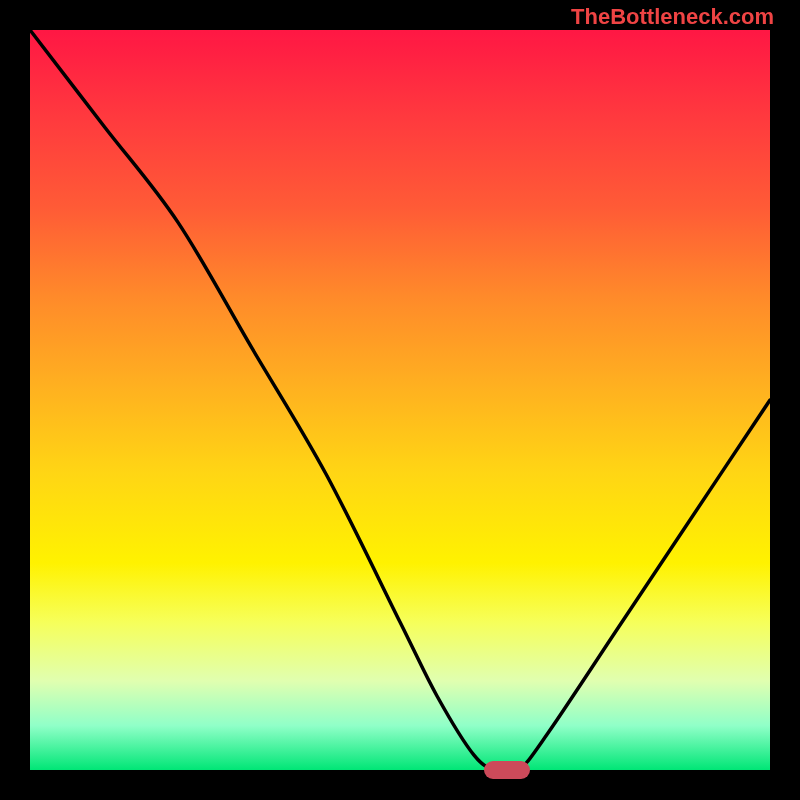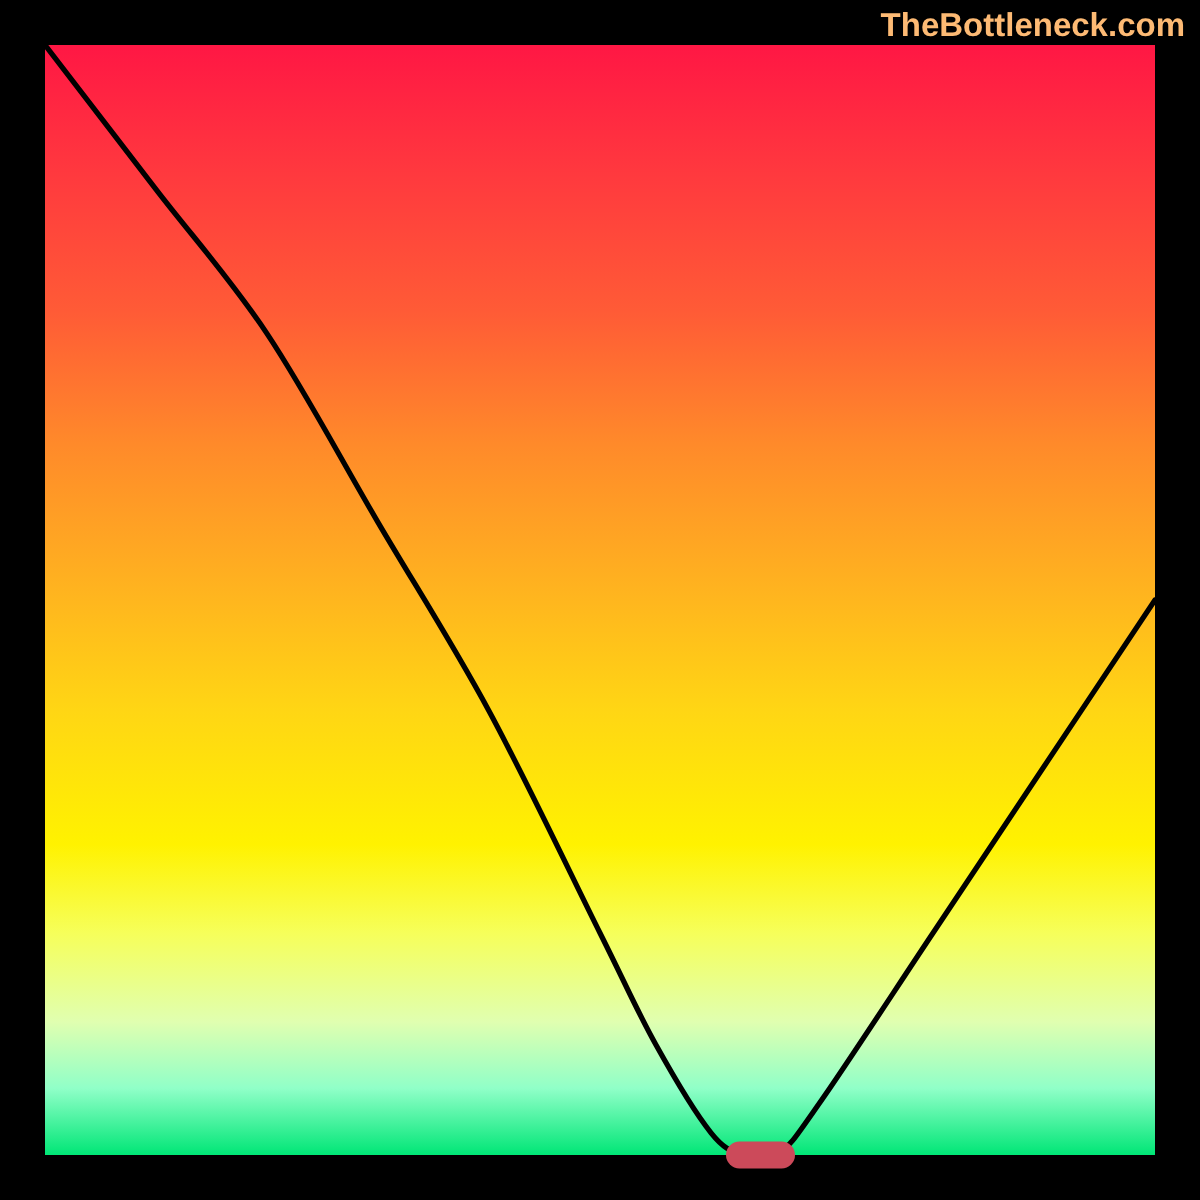--- a/index.html
+++ b/index.html
@@ -12,22 +12,22 @@
     overflow: hidden;
   }
   .wrapper {
     position: relative;
     width: 800px;
     height: 800px;
   }
   .attribution {
     position: absolute;
     top: 4px;
-    right: 10px;
-    color: #fdba74;
+    right: 26px;
+    color: #ef4444;
     font-size: 22px;
     font-weight: bold;
     z-index: 10;
   }
   .plot-area {
     position: absolute;
     left: 30px;
     top: 30px;
     width: 740px;
     height: 740px;

